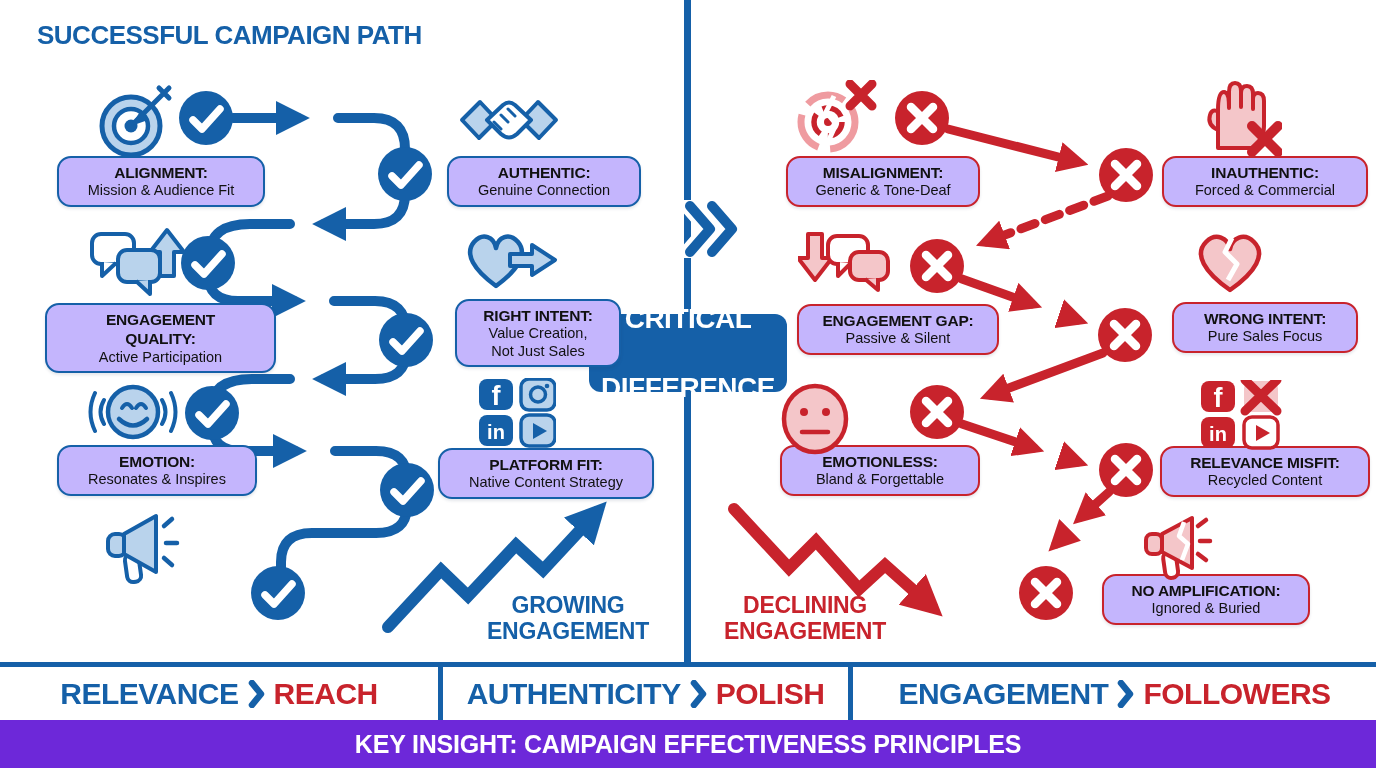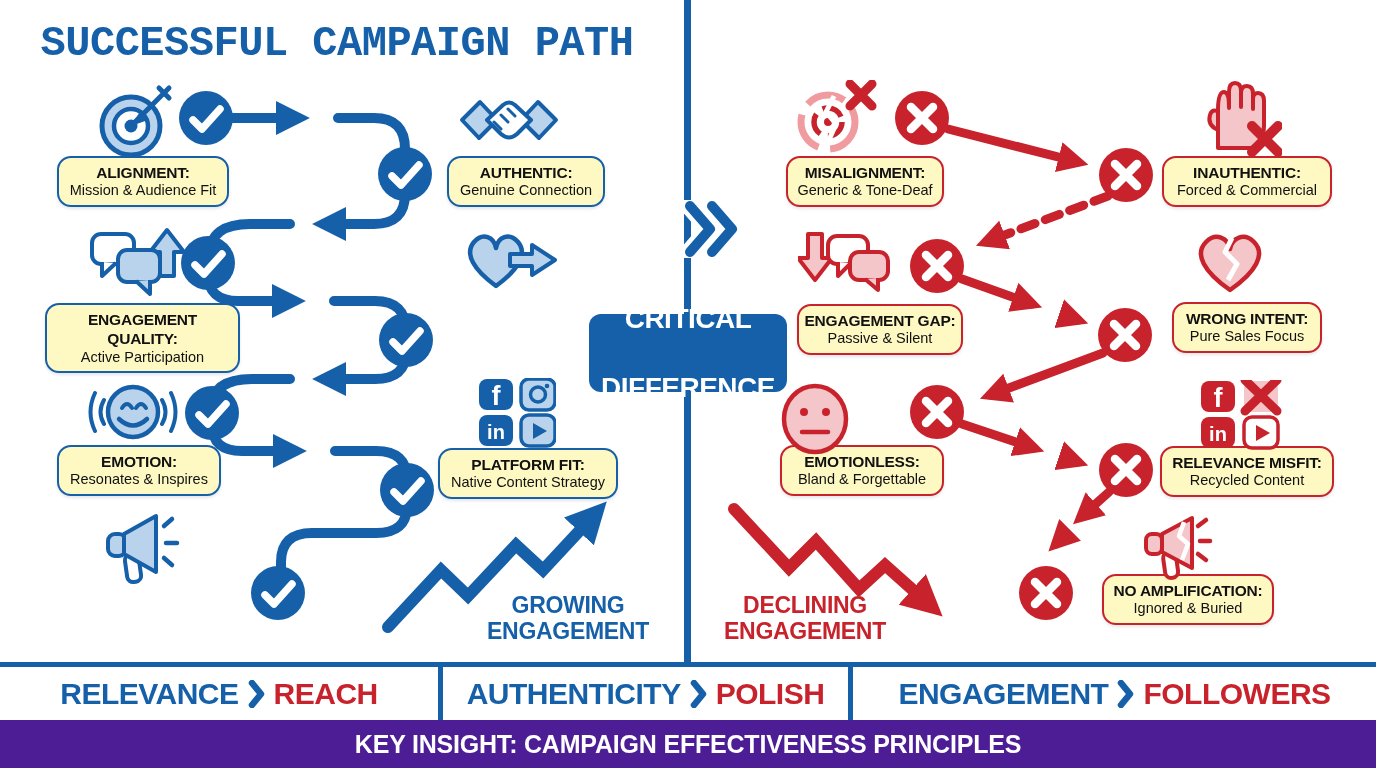--- a/index.html
+++ b/index.html
@@ -1,26 +1,26 @@
 <!DOCTYPE html>
 <html><head>
 <meta charset="utf-8">
 <style>
   html,body{margin:0;padding:0;background:#fff;}
   #canvas{position:relative;width:1376px;height:768px;background:#ffffff;overflow:hidden;
           font-family:"Liberation Sans","DejaVu Sans",sans-serif;}
   .abs{position:absolute;}
   svg{display:block;}
   
-  .side-title{position:absolute;top:20px;width:600px;text-align:center;
-              font-size:42px;font-weight:bold;letter-spacing:-0.5px;font-family:Liberation Mono, monospace;}
+  .side-title{position:absolute;top:20px;width:600px;text-align:left;
+              font-size:26px;font-weight:bold;letter-spacing:-0.5px;}
   .side-title.blue{color:#1560a8;}
   .side-title.red{color:#c8232c;}
   
-  .box{position:absolute;background:#fef9c3;border-radius:14px;padding:5px 4px;
+  .box{position:absolute;background:#c4b5fd;border-radius:14px;padding:5px 22px;
        display:flex;flex-direction:column;justify-content:center;text-align:center;
        min-height:36px;box-shadow:0 2px 3px rgba(40,60,90,.12);}
   .box.blue{border:2.5px solid #1560a8;}
   .box.red{border:2.5px solid #c8232c;}
   .box-title{font-size:15.5px;font-weight:bold;color:#111;letter-spacing:-0.2px;line-height:1.25;}
   .box-sub{font-size:14.5px;color:#111;line-height:1.2;}
   
   #center-line{position:absolute;left:684px;top:0;width:7px;height:667px;background:#1560a8;}
   #critical-box{position:absolute;left:589px;top:314px;width:198px;height:78px;background:#1560a8;
                 border-radius:12px;display:flex;flex-direction:column;align-items:center;justify-content:center;
@@ -31,21 +31,21 @@
   .trend-label.blue{color:#1560a8;}
   .trend-label.red{color:#c8232c;}
   
   #principles{position:absolute;left:0;top:662px;width:1376px;height:58px;background:#fff;
               border-top:5px solid #1560a8;}
   .principle{position:absolute;top:0;height:53px;display:flex;align-items:center;justify-content:center;gap:9px;}
   .principle .winner{color:#1560a8;font-size:30px;font-weight:bold;letter-spacing:-0.5px;}
   .principle .loser{color:#c8232c;font-size:30px;font-weight:bold;letter-spacing:-0.5px;}
   .vdivider{position:absolute;top:0;width:5px;height:53px;background:#1560a8;}
   
-  #footer-bar{position:absolute;left:0;top:720px;width:1376px;height:48px;background:#4c1d95;
+  #footer-bar{position:absolute;left:0;top:720px;width:1376px;height:48px;background:#6d28d9;
               display:flex;align-items:center;justify-content:center;}
   #footer-bar .txt{color:#fff;font-size:25px;font-weight:bold;letter-spacing:-0.2px;}
 </style>
 </head>
 <body>
 
 <div id="canvas">
 
   <svg class="abs" style="left:0;top:0" width="1376" height="768" viewBox="0 0 1376 768">
     <defs>
@@ -168,20 +168,24 @@
     <div class="box-title">ALIGNMENT:</div>
     <div class="box-sub">Mission &amp; Audience Fit</div>
   </div>
   <div class="box blue" style="left:447px;top:156px;width:146px">
     <div class="box-title">AUTHENTIC:</div>
     <div class="box-sub">Genuine Connection</div>
   </div>
   <div class="box blue" style="left:45px;top:303px;width:183px">
     <div class="box-title">ENGAGEMENT QUALITY:</div>
     <div class="box-sub">Active Participation</div>
+  </div>
+  <div class="box blue" style="left:455px;top:299px;width:118px">
+    <div class="box-title">RIGHT INTENT:</div>
+    <div class="box-sub">Value Creation, Not Just Sales</div>
   </div>
   <div class="box blue" style="left:57px;top:445px;width:152px">
     <div class="box-title">EMOTION:</div>
     <div class="box-sub">Resonates &amp; Inspires</div>
   </div>
   <div class="box blue" style="left:438px;top:448px;width:168px">
     <div class="box-title">PLATFORM FIT:</div>
     <div class="box-sub">Native Content Strategy</div>
   </div>
 

